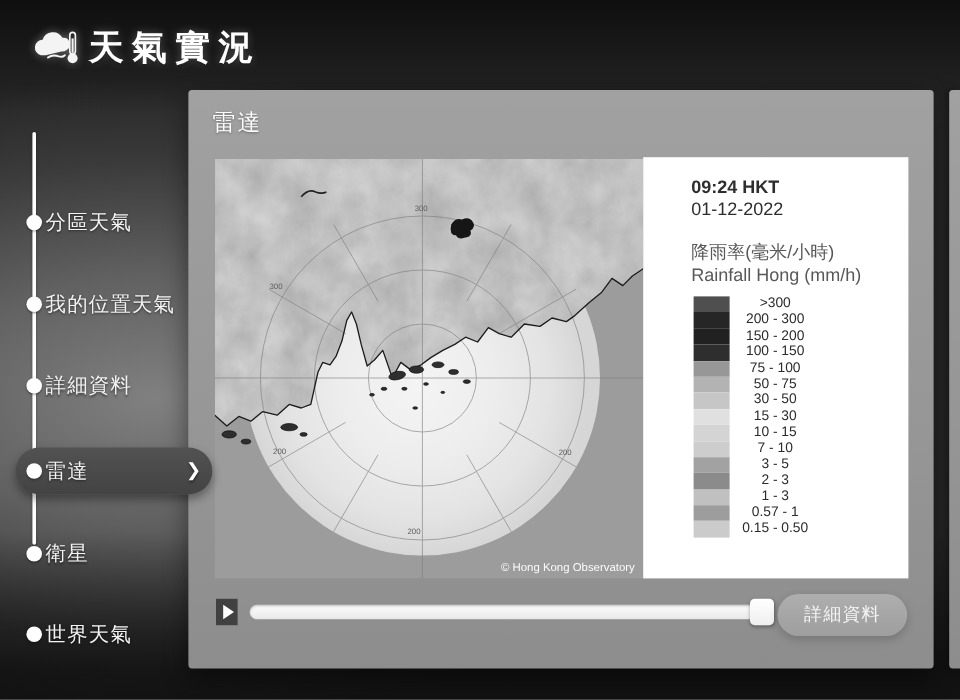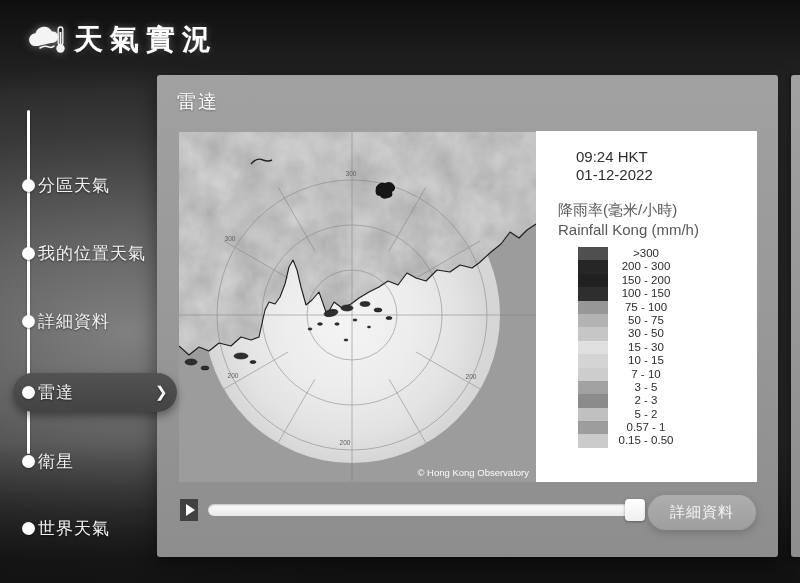--- a/index.html
+++ b/index.html
@@ -33,22 +33,22 @@
   .panel{position:absolute;left:157px;top:75px;width:621px;height:482px;border-radius:3px;
     background:linear-gradient(180deg,#a1a1a1 0%,#979797 55%,#8d8d8d 100%);
     box-shadow:0 8px 20px rgba(0,0,0,.45);z-index:2;}
   .panel-title{position:absolute;left:20px;top:14px;color:#fff;font-size:19px;letter-spacing:2px;
     text-shadow:0 1px 2px rgba(0,0,0,.35);}
   
   .radar-map{position:absolute;left:22px;top:57px;width:357px;height:350px;overflow:hidden;background:#9c9c9c;text-align:center;}
   
   .legend{position:absolute;left:379px;top:56px;width:221px;height:351px;background:#fff;color:#333;}
   .ts{position:absolute;left:40px;color:#2e2e2e;font-size:15px;}
-  .ts-time{top:17px;} .ts-date{top:35px;}
-  .legend-title{position:absolute;left:22px;color:#585858;font-size:15px;white-space:nowrap;}
+  .ts-time{top:17px;font-weight:bold;} .ts-date{top:35px;}
+  .legend-title{position:absolute;left:40px;color:#585858;font-size:15px;white-space:nowrap;}
   .lt-zh{top:70px;} .lt-en{top:90px;}
   .legend-rows{position:absolute;left:0;top:116px;width:266px;}
   .legend-row{height:13.4px;position:relative;}
   .legend-swatch{position:absolute;left:42px;top:0;width:30px;height:13.4px;}
   .legend-label{position:absolute;left:72px;top:0;width:76px;text-align:center;
     font-size:11.5px;line-height:13.4px;color:#2b2b2b;white-space:nowrap;}
   
   .play-btn{position:absolute;left:23px;top:424px;width:18px;height:22px;background:#414141;cursor:pointer;
     display:flex;align-items:center;justify-content:center;}
   .play-tri{width:0;height:0;border-left:9px solid #fff;border-top:6px solid transparent;border-bottom:6px solid transparent;margin-left:2px;}
@@ -187,21 +187,21 @@
       <path d="M72,32 q6,-7 12,-4 q5,2 9,0" fill="none" stroke="#222" stroke-width="1.4"></path>
 
       <text x="350" y="344" text-anchor="end" font-size="9.5" fill="#fcfcfc">© Hong Kong Observatory</text>
     </svg>
   </div>
 
   <div class="legend">
     <div class="ts ts-time">09:24 HKT</div>
     <div class="ts ts-date">01-12-2022</div>
     <div class="legend-title lt-zh">降雨率(毫米/小時)</div>
-    <div class="legend-title lt-en">Rainfall Kong (mm/h)</div>
+    <div class="legend-title lt-en">Rainfall Hong (mm/h)</div>
     <div class="legend-rows" id="legend-rows">
         <div class="legend-row">
           <div class="legend-swatch" style="background: rgb(79, 79, 79);"></div>
           <div class="legend-label">&gt;300</div>
         </div>
         <div class="legend-row">
           <div class="legend-swatch" style="background: rgb(38, 38, 38);"></div>
           <div class="legend-label">200 - 300</div>
         </div>
         <div class="legend-row">
@@ -239,21 +239,21 @@
         <div class="legend-row">
           <div class="legend-swatch" style="background: rgb(162, 162, 162);"></div>
           <div class="legend-label">3 - 5</div>
         </div>
         <div class="legend-row">
           <div class="legend-swatch" style="background: rgb(139, 139, 139);"></div>
           <div class="legend-label">2 - 3</div>
         </div>
         <div class="legend-row">
           <div class="legend-swatch" style="background: rgb(192, 192, 192);"></div>
-          <div class="legend-label">5 - 2</div>
+          <div class="legend-label">1 - 3</div>
         </div>
         <div class="legend-row">
           <div class="legend-swatch" style="background: rgb(157, 157, 157);"></div>
           <div class="legend-label">0.57 - 1</div>
         </div>
         <div class="legend-row">
           <div class="legend-swatch" style="background: rgb(203, 203, 203);"></div>
           <div class="legend-label">0.15 - 0.50</div>
         </div>
       </div>

